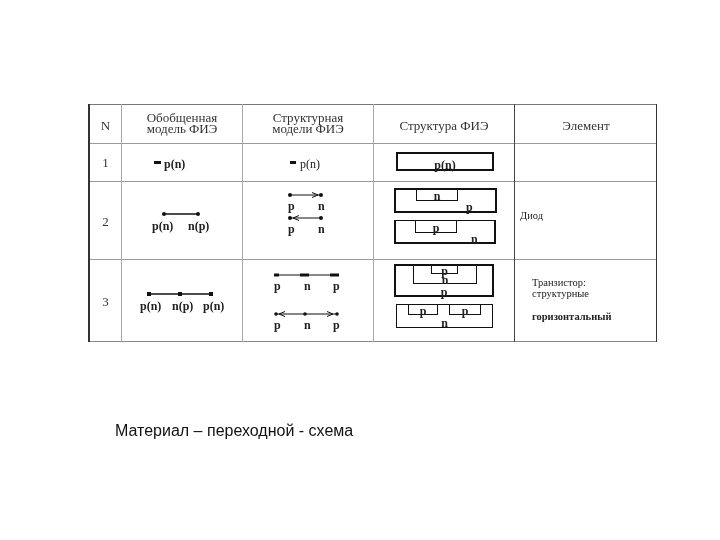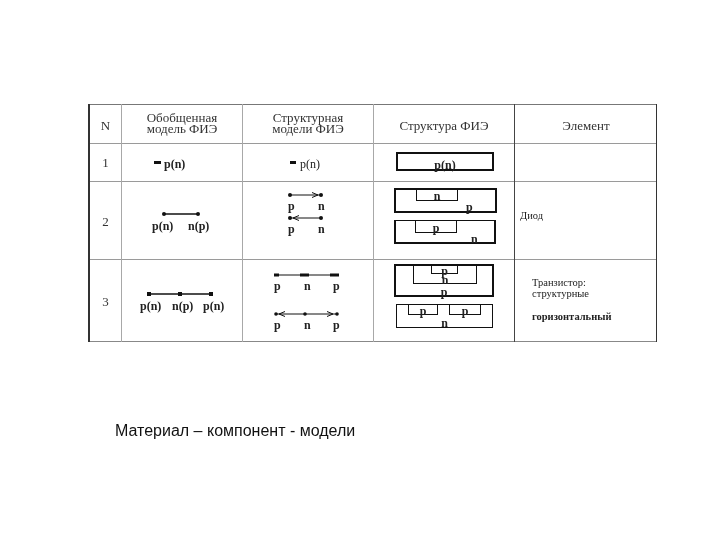--- a/index.html
+++ b/index.html
@@ -162,13 +162,13 @@
       <div class="sm" style="left:0;right:0;top:11px;text-align:center;">n</div>
     </div>
   </div>
   <div class="elem-text" style="left:432px;top:173px;margin-left:12px;">
     <div>Транзистор:</div>
     <div>структурные</div>
     <div style="margin-top:12px;font-weight:bold;">горизонтальный</div>
   </div>
 </div>
 
-<div class="footer">Материал – компонент - модели</div>
+<div class="footer">Материал – переходной - схема</div>
 
 </body></html>

